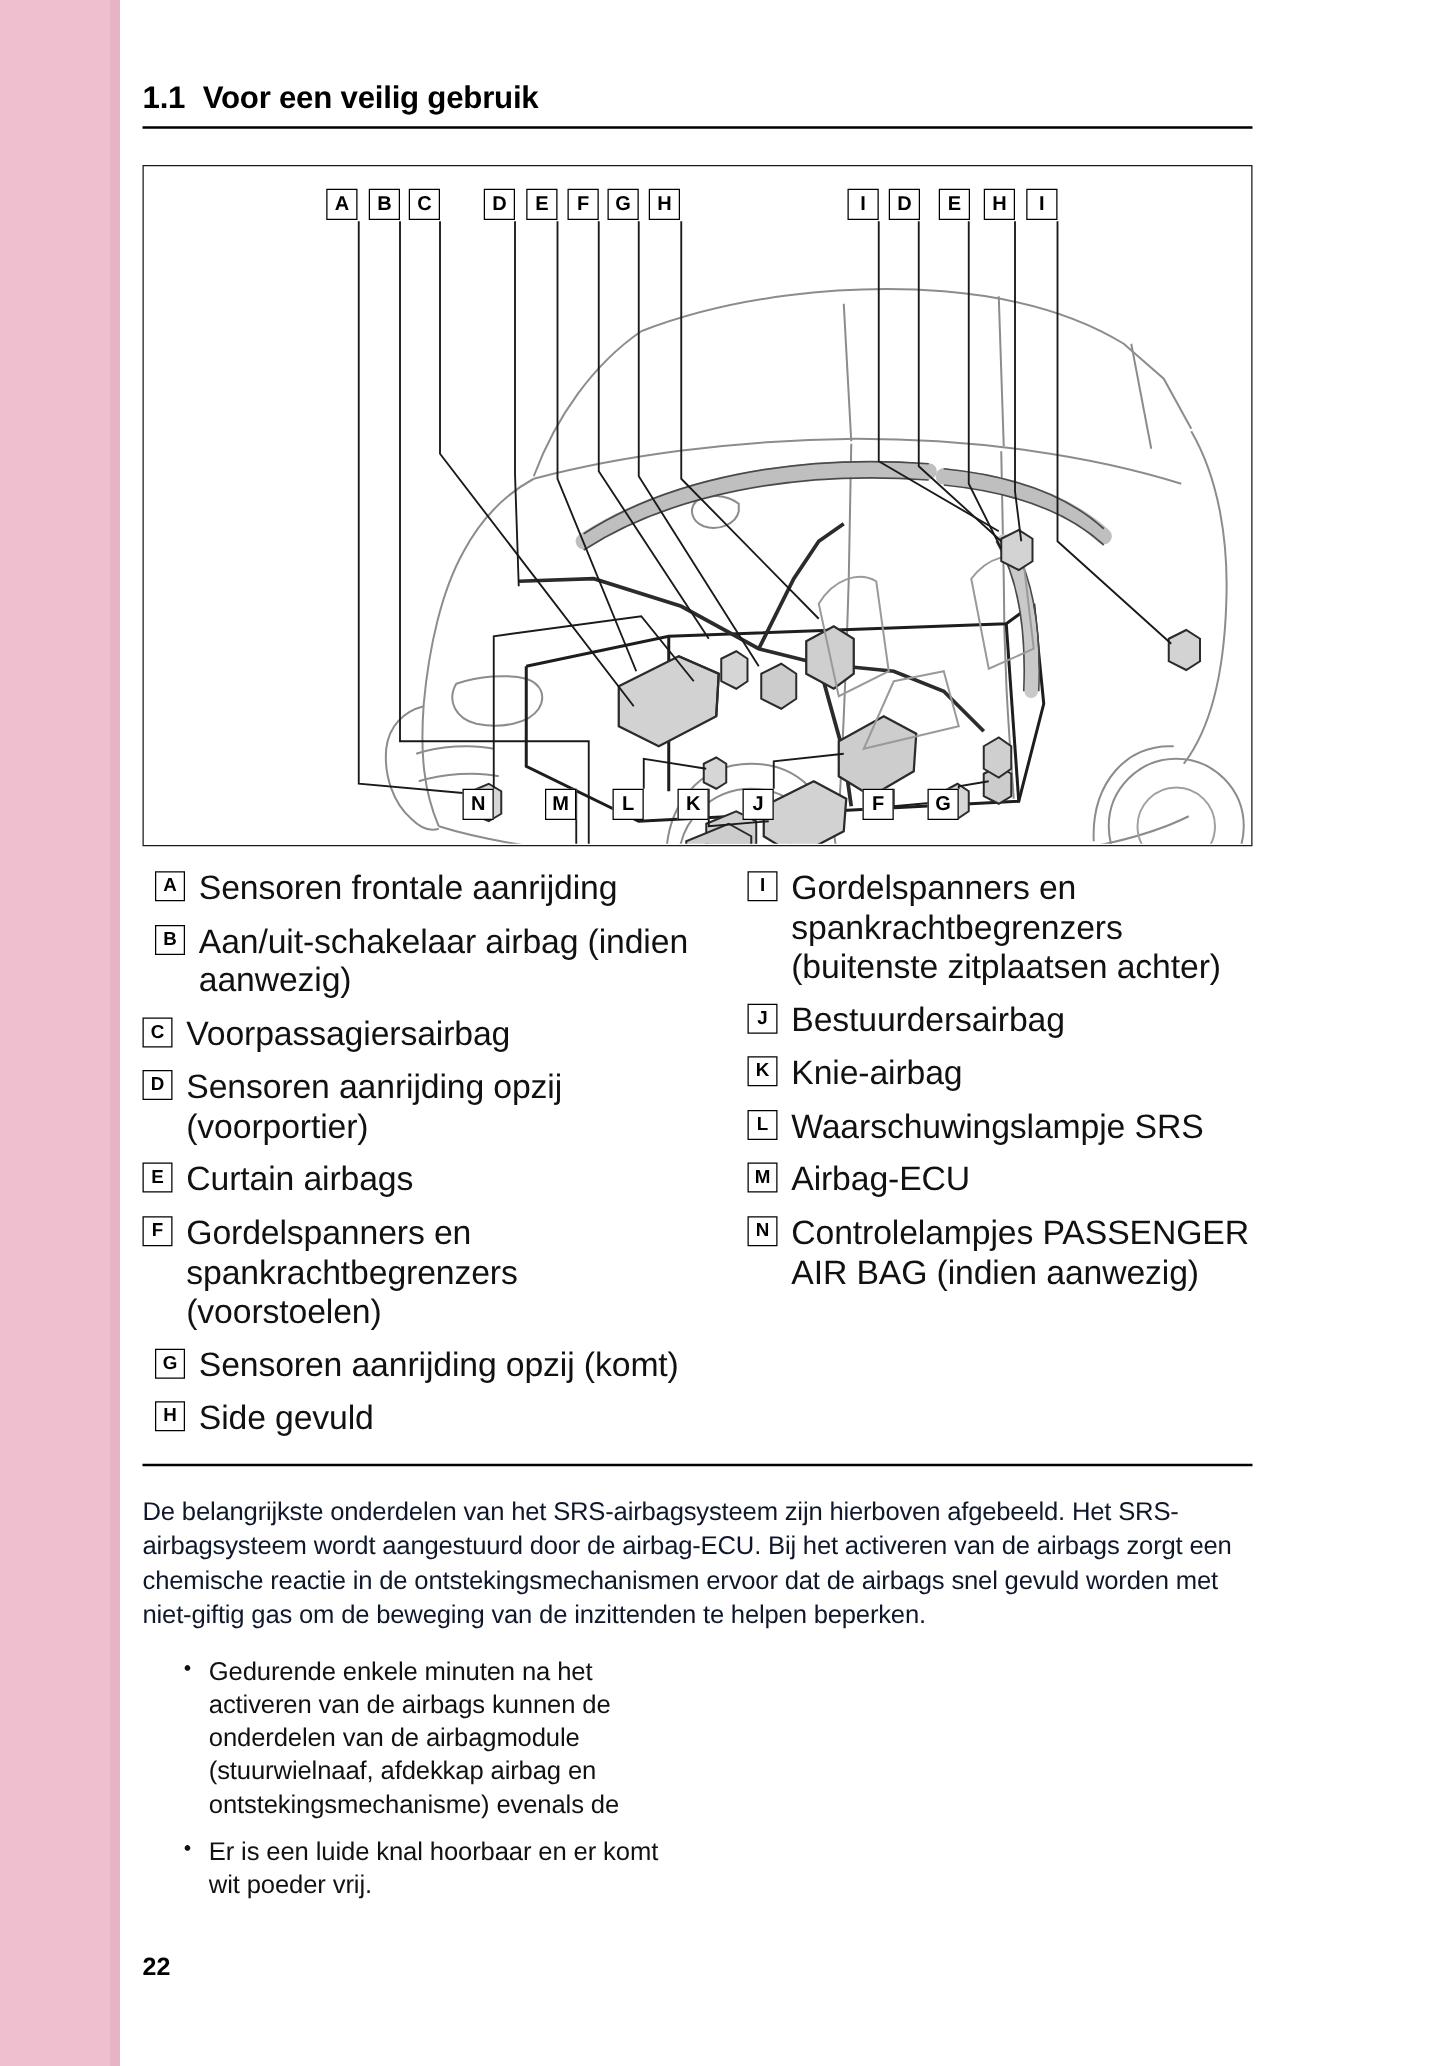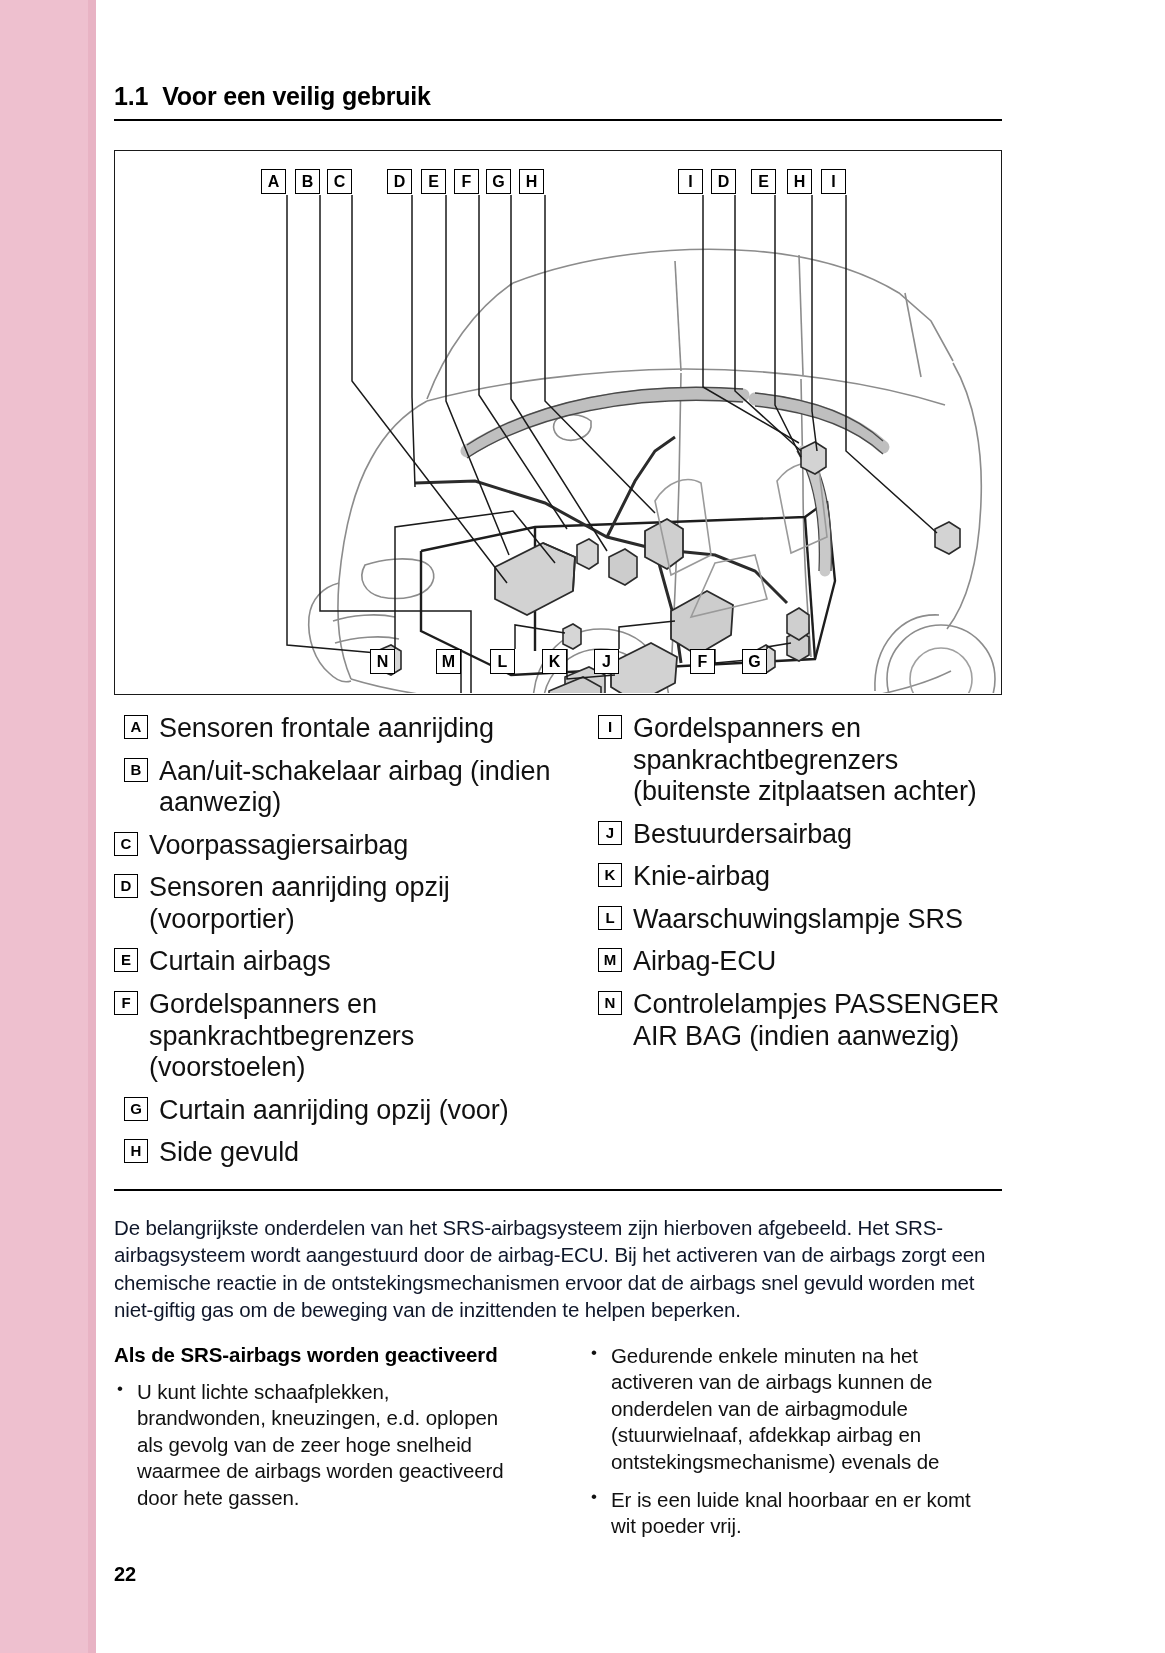--- a/index.html
+++ b/index.html
@@ -26,21 +26,21 @@
   }
   .content {
     position: absolute;
     left: 114px;
     top: 0;
     width: 888px;
   }
 
   
   .chapter-head {
-    padding-top: 82px;
+    padding-top: 64px;
     font-size: 25px;
     font-weight: bold;
     color: #000;
     letter-spacing: -0.2px;
   }
   .chapter-head .num { margin-right: 14px; }
   .head-rule {
     margin-top: 8px;
     border-bottom: 2.5px solid #000;
     width: 888px;
@@ -427,21 +427,21 @@
       <div class="legend-row">
         <div class="key">E</div>
         <div class="txt">Curtain airbags</div>
       </div>
       <div class="legend-row">
         <div class="key">F</div>
         <div class="txt">Gordelspanners en spankrachtbegrenzers (voorstoelen)</div>
       </div>
       <div class="legend-row legend-indent-a">
         <div class="key">G</div>
-        <div class="txt">Curtain aanrijding opzij (voor)</div>
+        <div class="txt">Sensoren aanrijding opzij (komt)</div>
       </div>
       <div class="legend-row legend-indent-a">
         <div class="key">H</div>
         <div class="txt">Side gevuld</div>
       </div>
     </div>
 
     <div class="legend-col right">
       <div class="legend-row">
         <div class="key">I</div>
@@ -468,26 +468,20 @@
         <div class="txt">Controlelampjes PASSENGER AIR BAG (indien aanwezig)</div>
       </div>
     </div>
   </div>
 
   <div class="legend-rule"></div>
 
   <div class="body-para">De belangrijkste onderdelen van het SRS-airbagsysteem zijn hierboven afgebeeld. Het SRS-airbagsysteem wordt aangestuurd door de airbag-ECU. Bij het activeren van de airbags zorgt een chemische reactie in de ontstekingsmechanismen ervoor dat de airbags snel gevuld worden met niet-giftig gas om de beweging van de inzittenden te helpen beperken.</div>
 
   <div class="two-col">
-    <div class="col left">
-      <div class="sub-head">Als de SRS-airbags worden geactiveerd</div>
-      <ul class="bullets">
-        <li>U kunt lichte schaafplekken, brandwonden, kneuzingen, e.d. oplopen als gevolg van de zeer hoge snelheid waarmee de airbags worden geactiveerd door hete gassen.</li>
-      </ul>
-    </div>
     <div class="col right">
       <ul class="bullets">
         <li>Gedurende enkele minuten na het activeren van de airbags kunnen de onderdelen van de airbagmodule (stuurwielnaaf, afdekkap airbag en ontstekingsmechanisme) evenals de</li>
         <li>Er is een luide knal hoorbaar en er komt wit poeder vrij.</li>
       </ul>
     </div>
   </div>
 
 </div>
 

